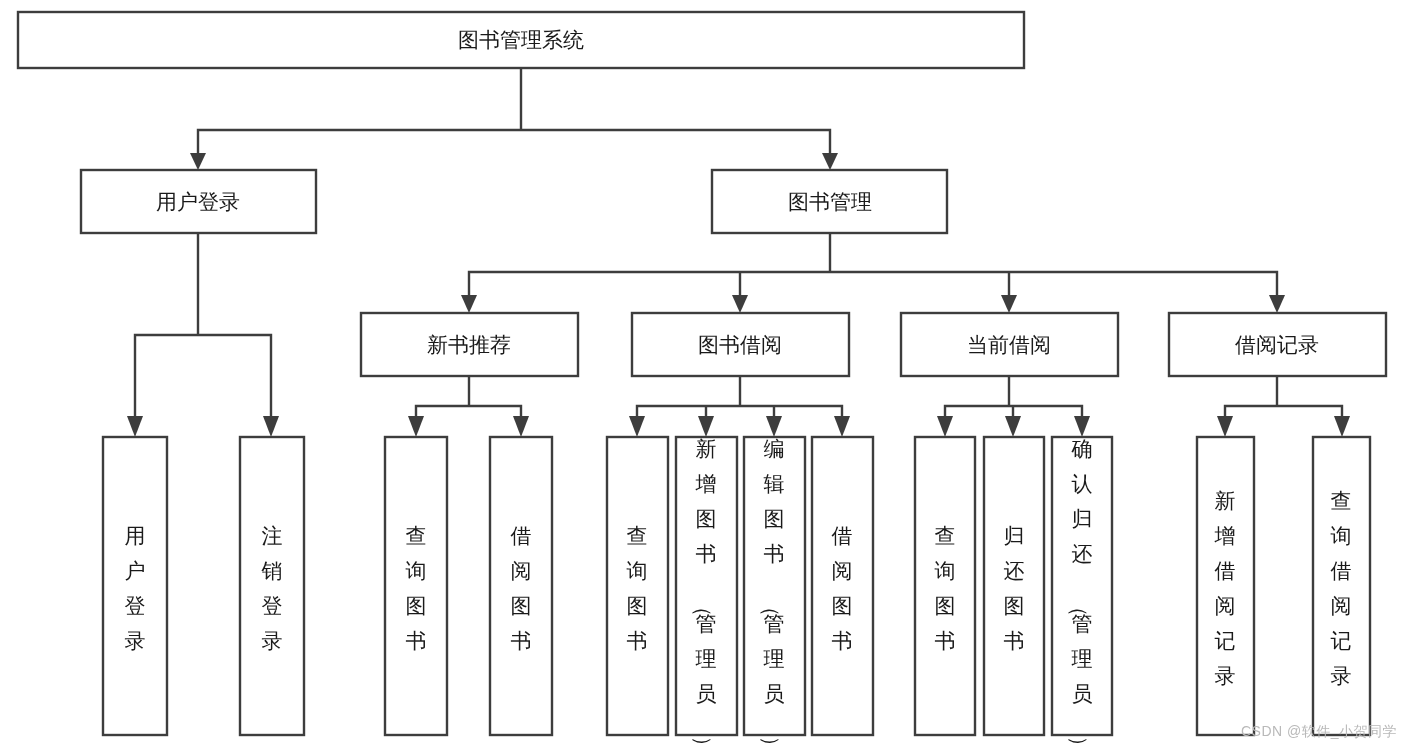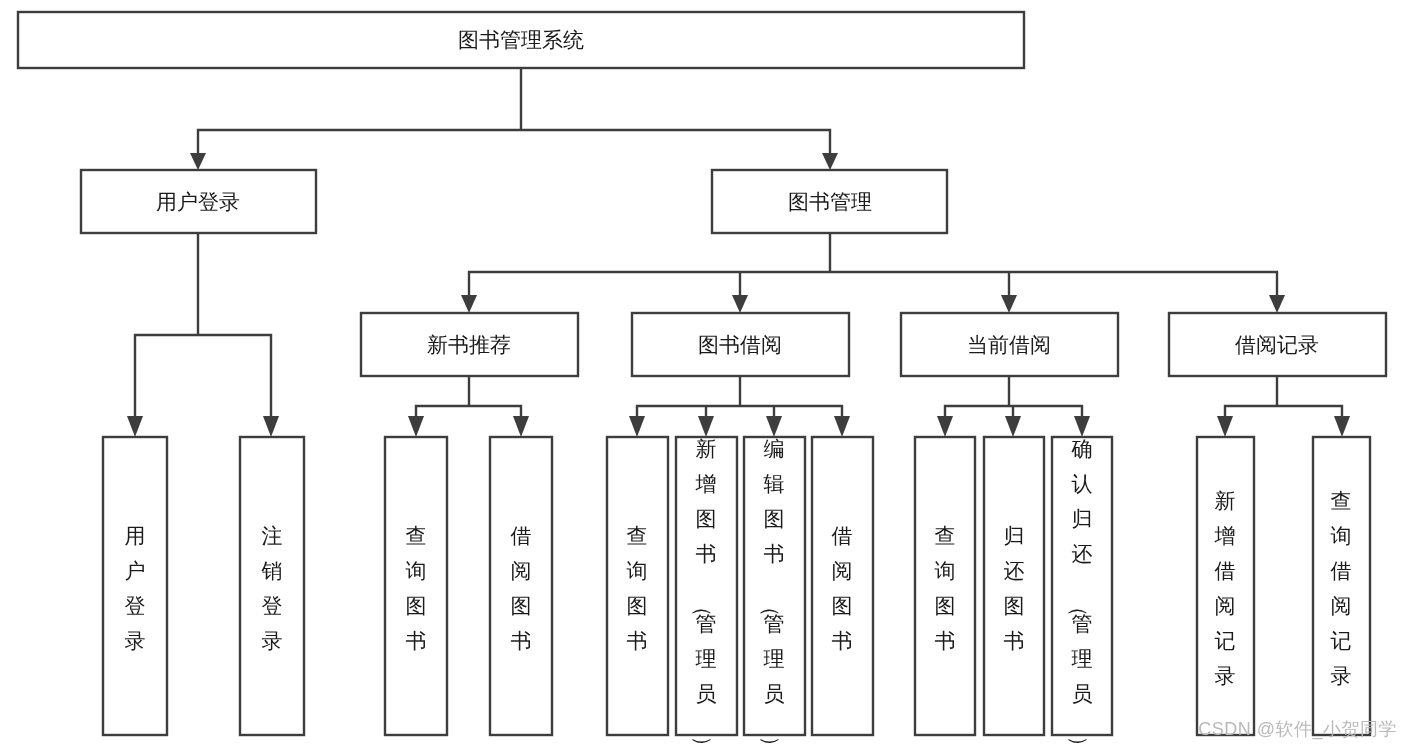--- a/index.html
+++ b/index.html
@@ -51,21 +51,21 @@
     font-family: "Liberation Sans", "DejaVu Sans", sans-serif;
     font-size: 21px;
     fill: #1a1a1a;
     text-anchor: middle;
   }
   .watermark {
     position: absolute;
     right: 8px;
     bottom: 6px;
     font-family: "Liberation Sans", "DejaVu Sans", sans-serif;
-    font-size: 18px;
+    font-size: 14px;
     color: #b9b9b9;
     letter-spacing: 0.5px;
     white-space: nowrap;
     user-select: none;
   }
 </style>
 </head>
 <body>
 
 <div id="diagram-root">

